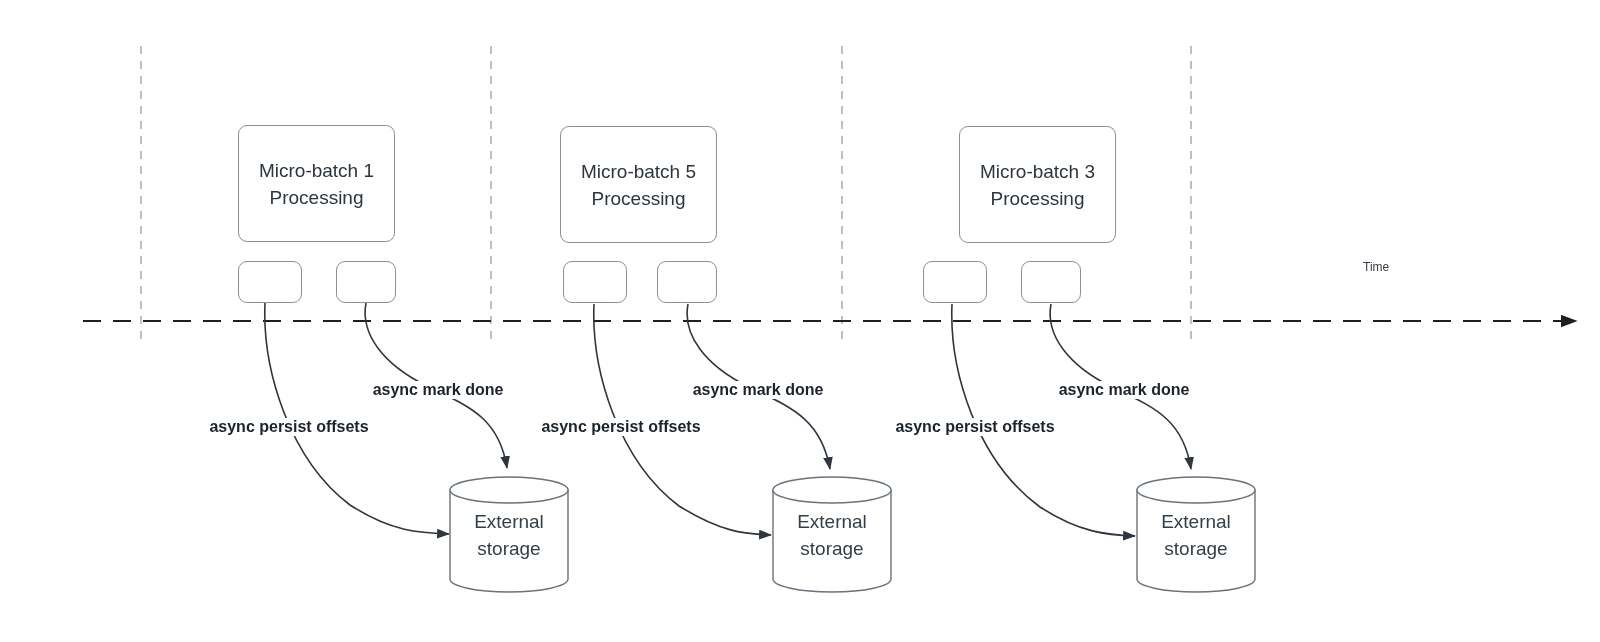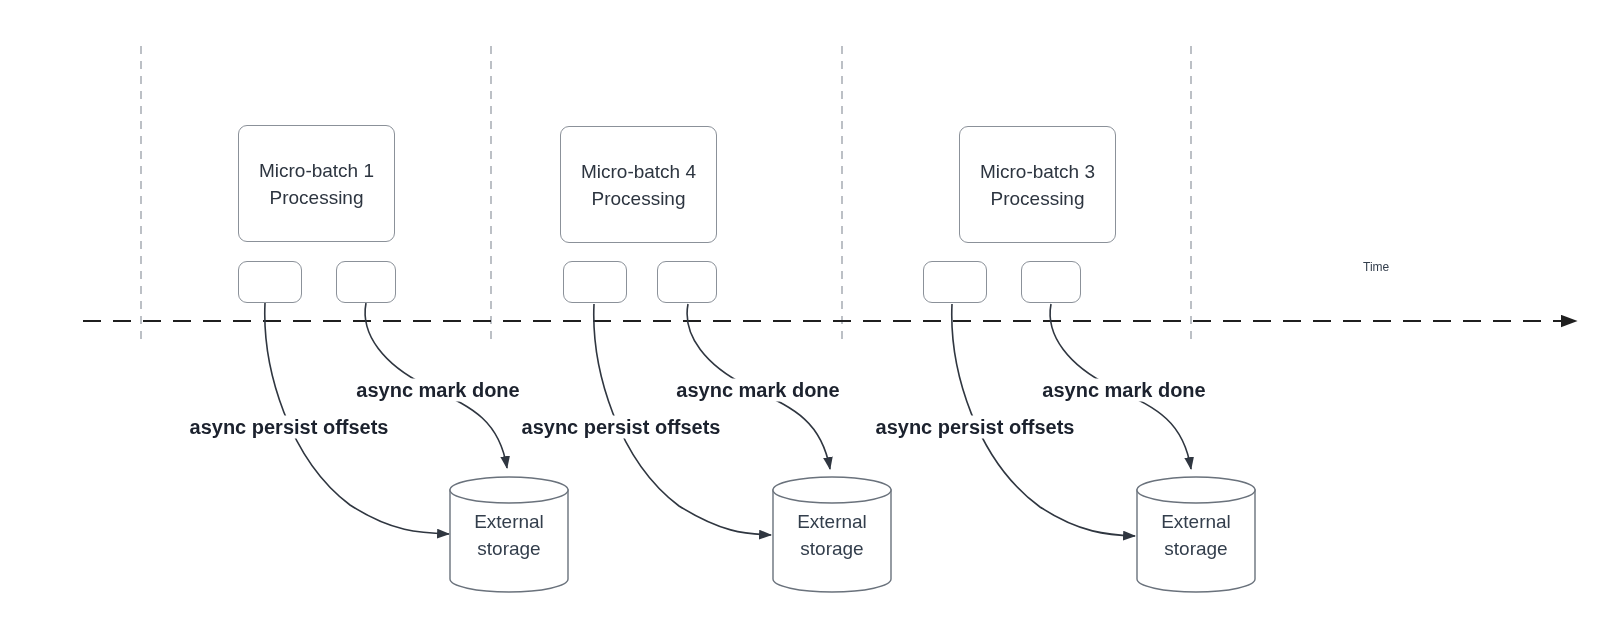--- a/index.html
+++ b/index.html
@@ -23,21 +23,21 @@
   .sa1{left:563px;top:261px;width:64px}
   .sa2{left:923px;top:261px;width:64px}
   .sb0{left:336px;top:261px;width:60px}
   .sb1{left:657px;top:261px;width:60px}
   .sb2{left:1021px;top:261px;width:60px}
 
   
   .edge-label{
     position:absolute;z-index:3;transform:translate(-50%,-50%);
     background:#ffffff;padding:0 3px;white-space:nowrap;
-    font-size:20px;font-weight:700;color:#1c222e;
+    font-size:16px;font-weight:700;color:#1c222e;
   }
   .pl0{left:289px;top:427px}.pl1{left:621px;top:427px}.pl2{left:975px;top:427px}
   .dl0{left:438px;top:390px}.dl1{left:758px;top:390px}.dl2{left:1124px;top:390px}
 
   
   .store-label{
     position:absolute;z-index:3;width:140px;text-align:center;
     font-size:19px;line-height:27px;color:#333e4c;top:508px;
   }
   .st0{left:439px}.st1{left:762px}.st2{left:1126px}
@@ -101,21 +101,21 @@
   <div class="node small-box sa0"></div>
   <div class="node small-box sb0"></div>
   <div class="edge-label pl0">async persist offsets</div>
   <div class="edge-label dl0">async mark done</div>
   <div class="store-label st0">
     <div>External</div>
     <div>storage</div>
   </div>
 
   <div class="node main-box mb1">
-    <div class="node-line">Micro-batch 4</div>
+    <div class="node-line">Micro-batch 5</div>
     <div class="node-line">Processing</div>
   </div>
   <div class="node small-box sa1"></div>
   <div class="node small-box sb1"></div>
   <div class="edge-label pl1">async persist offsets</div>
   <div class="edge-label dl1">async mark done</div>
   <div class="store-label st1">
     <div>External</div>
     <div>storage</div>
   </div>

